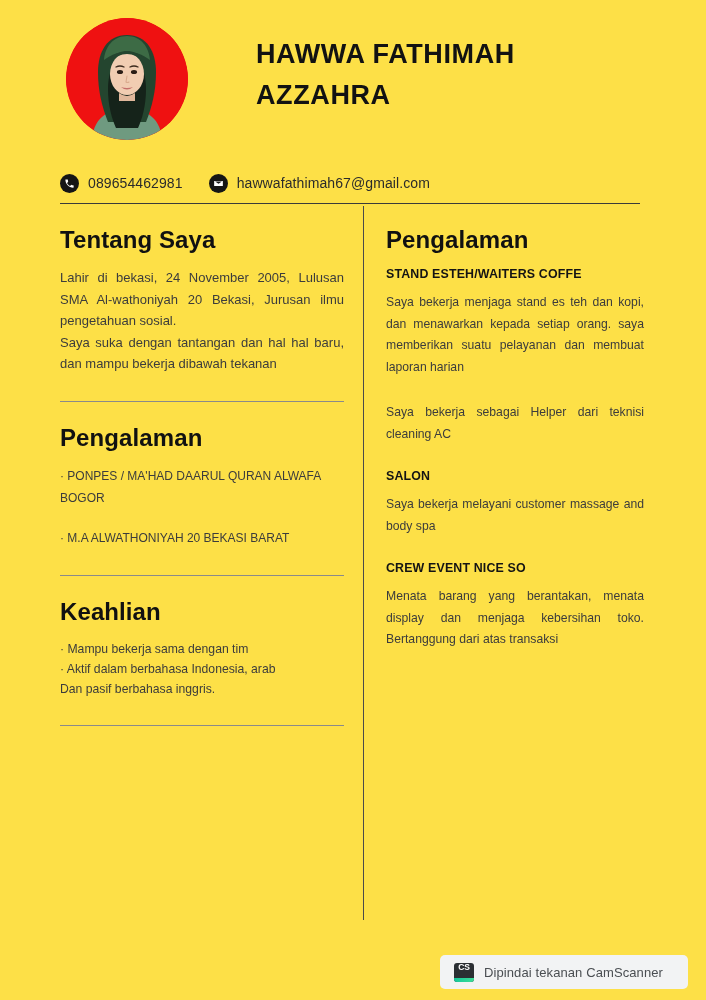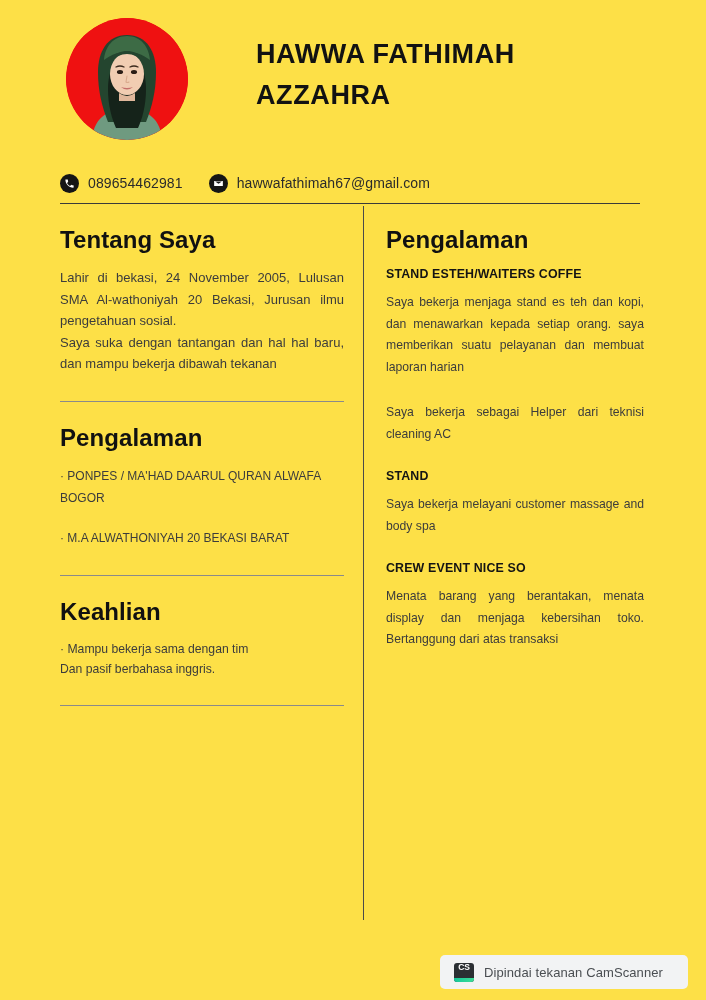--- a/index.html
+++ b/index.html
@@ -160,41 +160,42 @@
       <h2 class="sec">Pengalaman</h2>
       <p class="edu-item">· PONPES / MA'HAD DAARUL QURAN ALWAFA BOGOR</p>
       <p class="edu-item">· M.A ALWATHONIYAH 20 BEKASI BARAT</p>
     </section>
 
     <div class="hr"></div>
 
     <section>
       <h2 class="sec">Keahlian</h2>
       <p class="skill-line">· Mampu bekerja sama dengan tim</p>
+      <p class="skill-line">· Aktif dalam berbahasa Indonesia, arab</p>
       <p class="skill-line">Dan pasif berbahasa inggris.</p>
     </section>
 
     <div class="hr"></div>
 
   </div>
 
   <div class="col-right">
     <h2 class="sec">Pengalaman</h2>
 
     <div class="job">
       <p class="job-title">STAND ESTEH/WAITERS COFFE</p>
       <p class="job-desc">Saya bekerja menjaga stand es teh dan kopi, dan menawarkan kepada setiap orang. saya memberikan suatu pelayanan dan membuat laporan harian</p>
     </div>
 
     <div class="job">
       <p class="job-desc">Saya bekerja sebagai Helper dari teknisi cleaning AC</p>
     </div>
 
     <div class="job">
-      <p class="job-title">STAND</p>
+      <p class="job-title">SALON</p>
       <p class="job-desc">Saya bekerja melayani customer massage and body spa</p>
     </div>
 
     <div class="job">
       <p class="job-title">CREW EVENT NICE SO</p>
       <p class="job-desc">Menata barang yang berantakan, menata display dan menjaga kebersihan toko. Bertanggung dari atas transaksi</p>
     </div>
   </div>
 
   <div class="camscanner">

